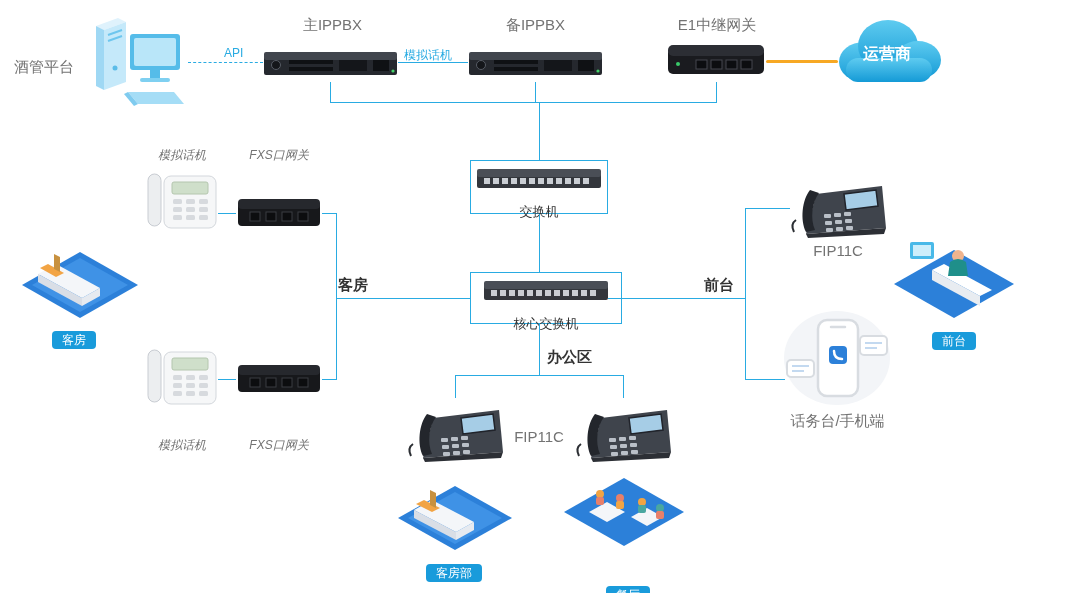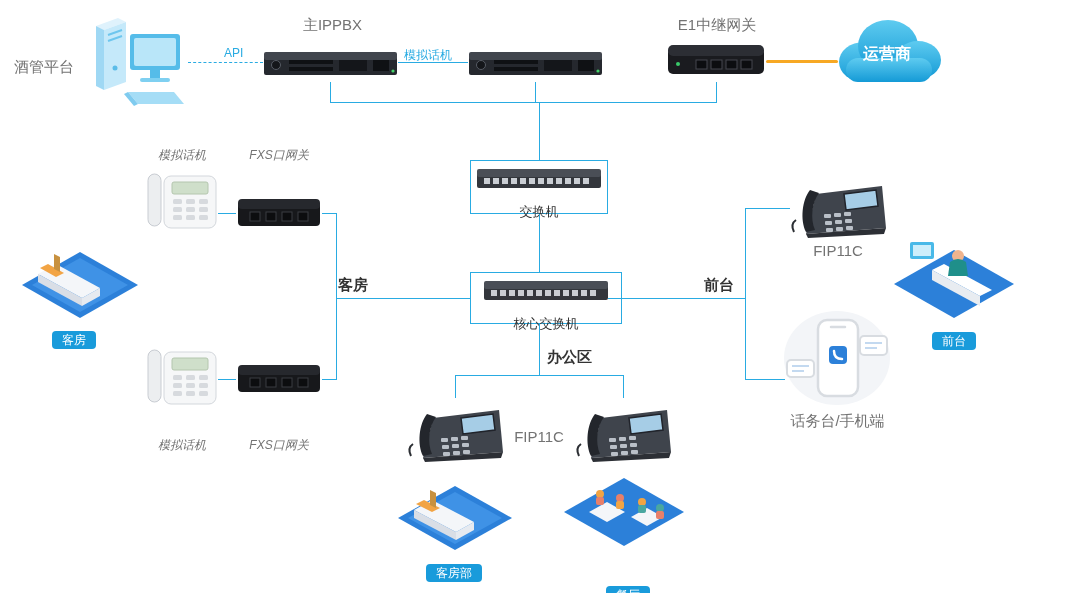--- a/index.html
+++ b/index.html
@@ -57,20 +57,21 @@
       <rect x="26" y="19" width="44" height="4" fill="#0f1114"></rect>
       <rect x="76" y="12" width="28" height="11" fill="#14161a"></rect>
       <rect x="110" y="12" width="16" height="11" fill="#0f1114"></rect>
       <circle cx="130" cy="23" r="1.6" fill="#44d26a"></circle>
     </svg>
   </div>
 
   <div class="line-h" style="left:398px;top:62px;width:70px;"></div>
   <div class="edge-lbl" style="left:404px;top:47px;">模拟话机</div>
 
+  <div class="lbl" style="left:468px;top:16px;width:135px;">备IPPBX</div>
   <div class="abs" style="left:468px;top:48px;">
     <svg width="135" height="32" viewBox="0 0 135 32">
       <rect x="1" y="8" width="133" height="19" rx="2" fill="#25282e"></rect>
       <rect x="1" y="4" width="133" height="8" rx="2" fill="#41454d"></rect>
       <circle cx="13" cy="17" r="4.5" fill="#14161a" stroke="#565b64" stroke-width="1"></circle>
       <rect x="26" y="12" width="44" height="4" fill="#0f1114"></rect>
       <rect x="26" y="19" width="44" height="4" fill="#0f1114"></rect>
       <rect x="76" y="12" width="28" height="11" fill="#14161a"></rect>
       <rect x="110" y="12" width="16" height="11" fill="#0f1114"></rect>
       <circle cx="130" cy="23" r="1.6" fill="#44d26a"></circle>

